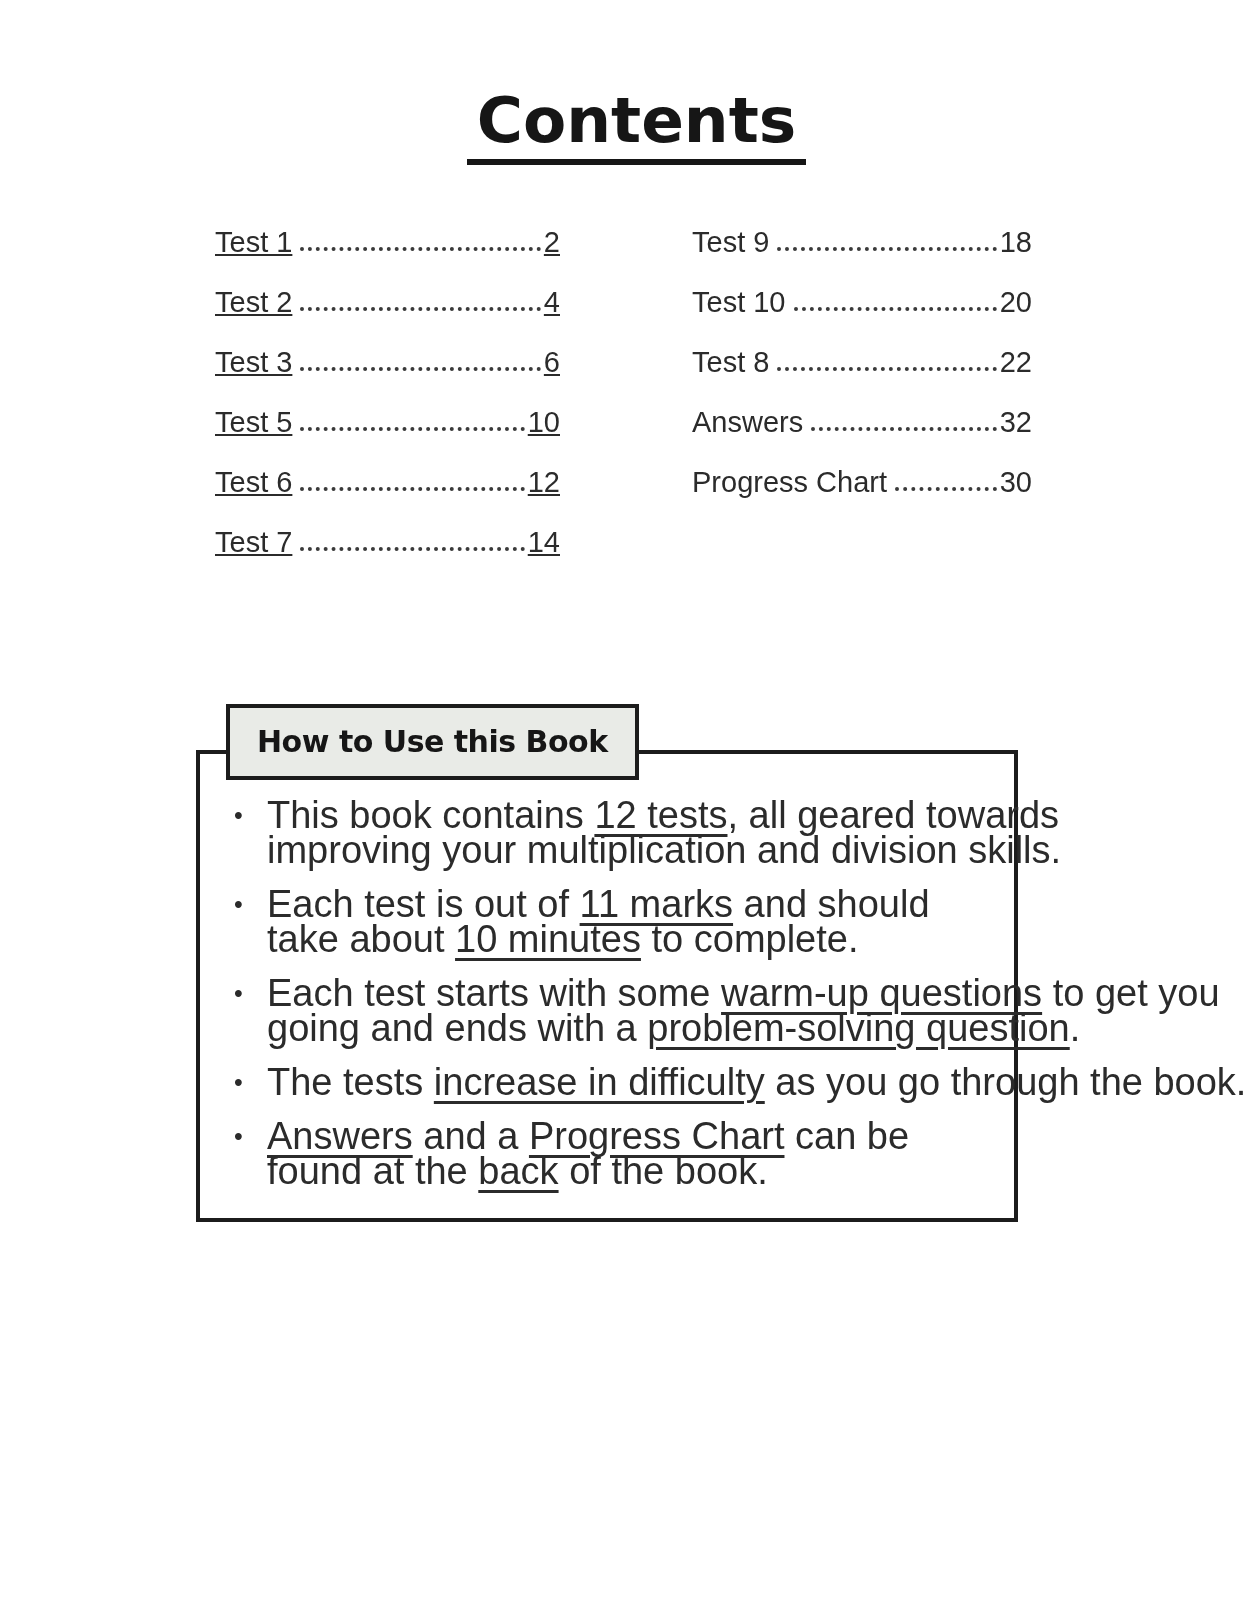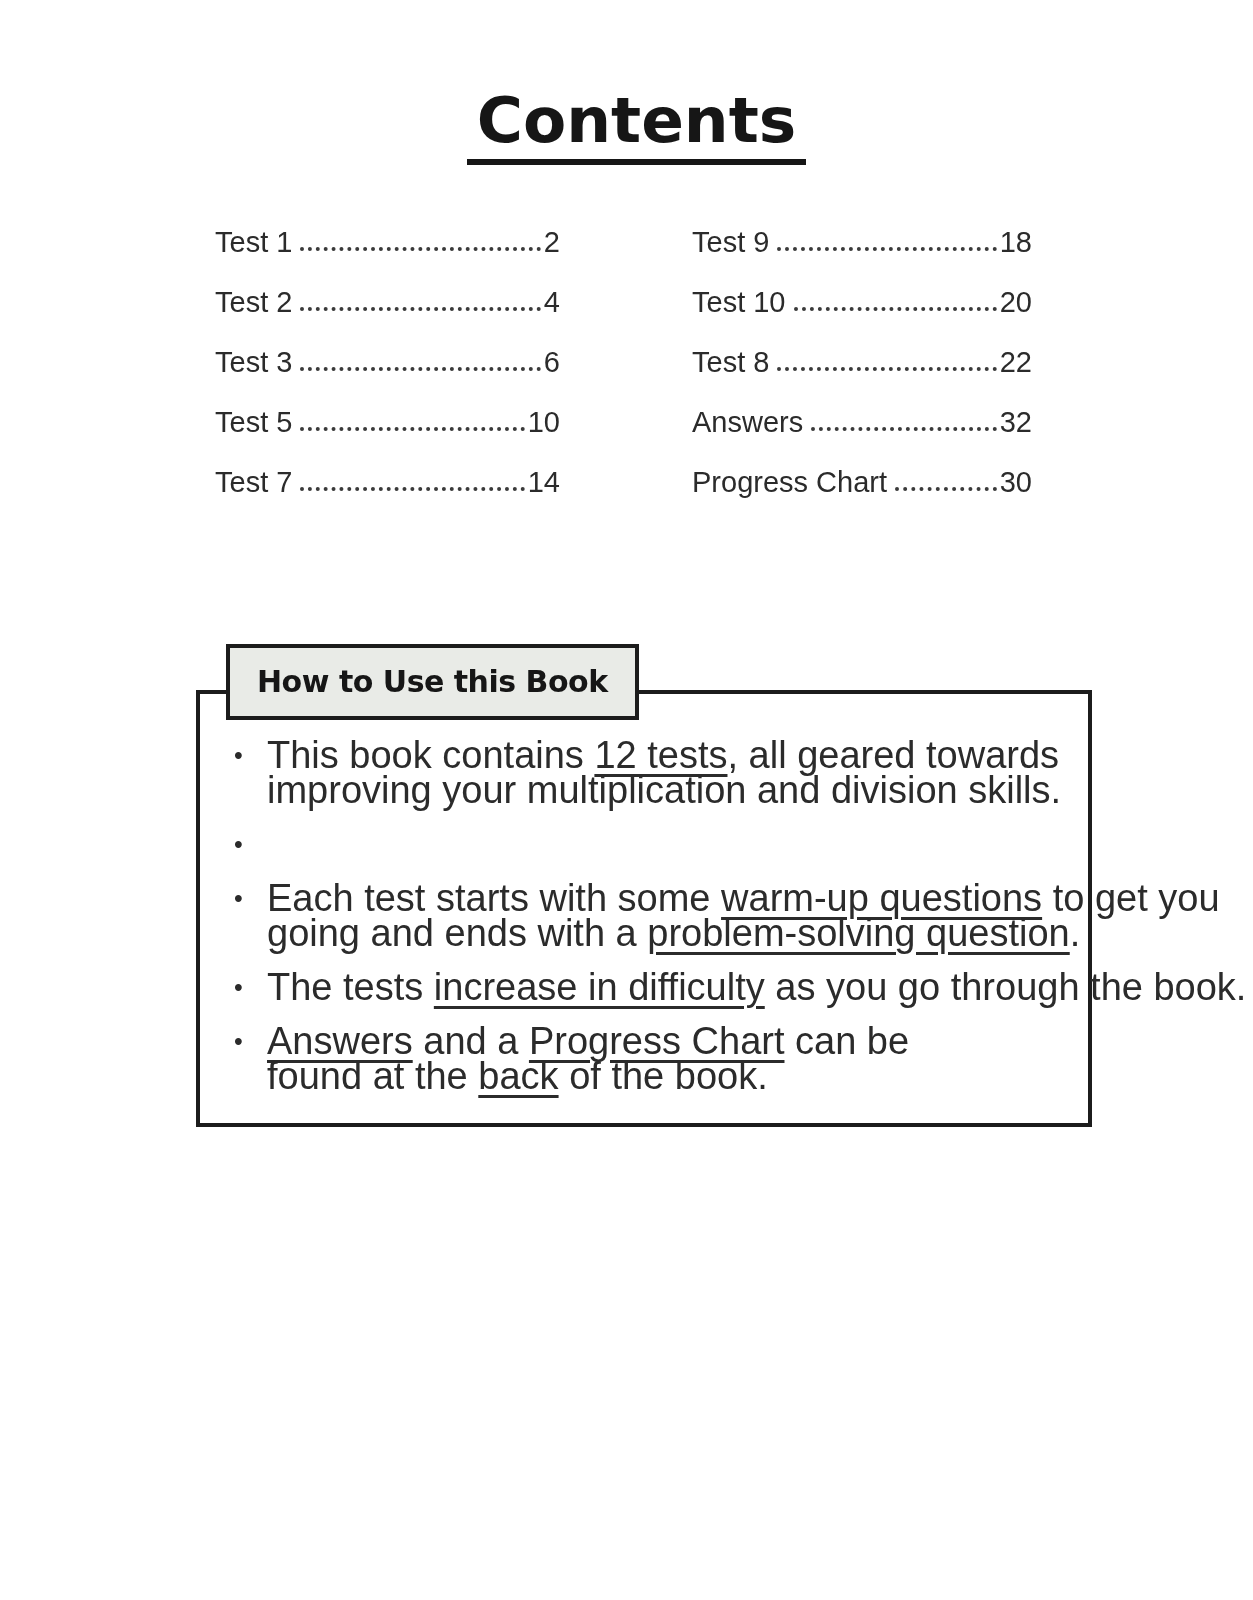--- a/index.html
+++ b/index.html
@@ -24,41 +24,41 @@
     font-weight:bold;
     font-size:63px;
     line-height:1.05;
     color:var(--heading-text);
     border-bottom:6px solid var(--heading-text);
     padding:0 10px 5px 10px;
     letter-spacing:0px;
   }
   
   .toc{display:flex;margin:62px 0 0 215px;}
-  .toc-col-left{width:345px;margin-right:132px;}
+  .toc-col-left{width:345px;margin-right:132px;text-decoration:underline;}
   .toc-col-right{width:340px;}
   .toc-row{
     display:flex;align-items:flex-end;
     font-size:29px;line-height:30px;
     margin-bottom:30px;
     color:var(--text);
   }
   .toc-label{white-space:nowrap;}
   .toc-page{white-space:nowrap;}
   .toc-leader{
     flex:1 1 auto;
     border-bottom:4px dotted #3a3a3a;
     margin:0 3px 6px 8px;
     min-width:20px;
   }
   .toc-row:not(.toc-row-other) + .toc-row-other{margin-top:13px;}
   
   .howto{
     position:relative;
-    width:896px;
+    width:822px;
     margin:163px 0 0 196px;
     border:4px solid var(--border);
     background:#ffffff;
     padding:44px 26px 29px 30px;
   }
   .howto-tab{
     position:absolute;
     top:-50px;left:26px;
     background:var(--header-bg);
     border:4px solid var(--border);
@@ -116,20 +116,25 @@
           <span class="toc-label">Test 3</span>
           <span class="toc-leader"></span>
           <span class="toc-page">6</span>
         </div>
         <div class="toc-row">
           <span class="toc-label">Test 5</span>
           <span class="toc-leader"></span>
           <span class="toc-page">10</span>
         </div>
         <div class="toc-row">
+          <span class="toc-label">Test 6</span>
+          <span class="toc-leader"></span>
+          <span class="toc-page">12</span>
+        </div>
+        <div class="toc-row">
           <span class="toc-label">Test 7</span>
           <span class="toc-leader"></span>
           <span class="toc-page">14</span>
         </div>
       </div>
     <div class="toc-col toc-col-right" id="toc-right">
         <div class="toc-row">
           <span class="toc-label">Test 9</span>
           <span class="toc-leader"></span>
           <span class="toc-page">18</span>
@@ -161,20 +166,21 @@
     <div class="howto-tab">
       <span class="howto-tab-text">How to Use this Book</span>
     </div>
     <div class="bullets" id="bullets">
         <div class="bullet-item">
           <span class="bullet-dot">•</span>
           <div class="bullet-text">This book contains <span class="u">12 tests</span>, all geared towards<br>improving your multiplication and division skills.</div>
         </div>
         <div class="bullet-item">
           <span class="bullet-dot">•</span>
+          <div class="bullet-text">Each test is out of <span class="u">11 marks</span> and should<br>take about <span class="u">10 minutes</span> to complete.</div>
         </div>
         <div class="bullet-item">
           <span class="bullet-dot">•</span>
           <div class="bullet-text">Each test starts with some <span class="u">warm-up questions</span> to get you<br>going and ends with a <span class="u">problem-solving question</span>.</div>
         </div>
         <div class="bullet-item">
           <span class="bullet-dot">•</span>
           <div class="bullet-text">The tests <span class="u">increase in difficulty</span> as you go through the book.</div>
         </div>
         <div class="bullet-item">

